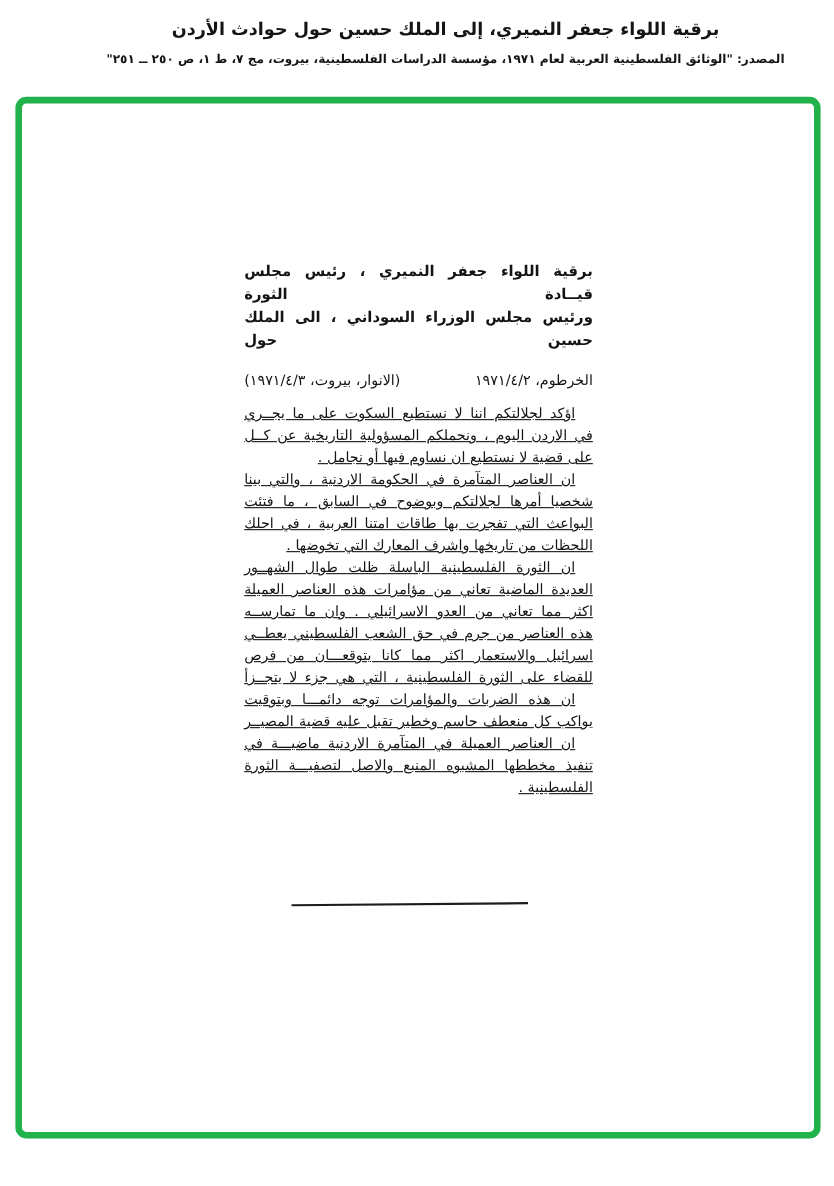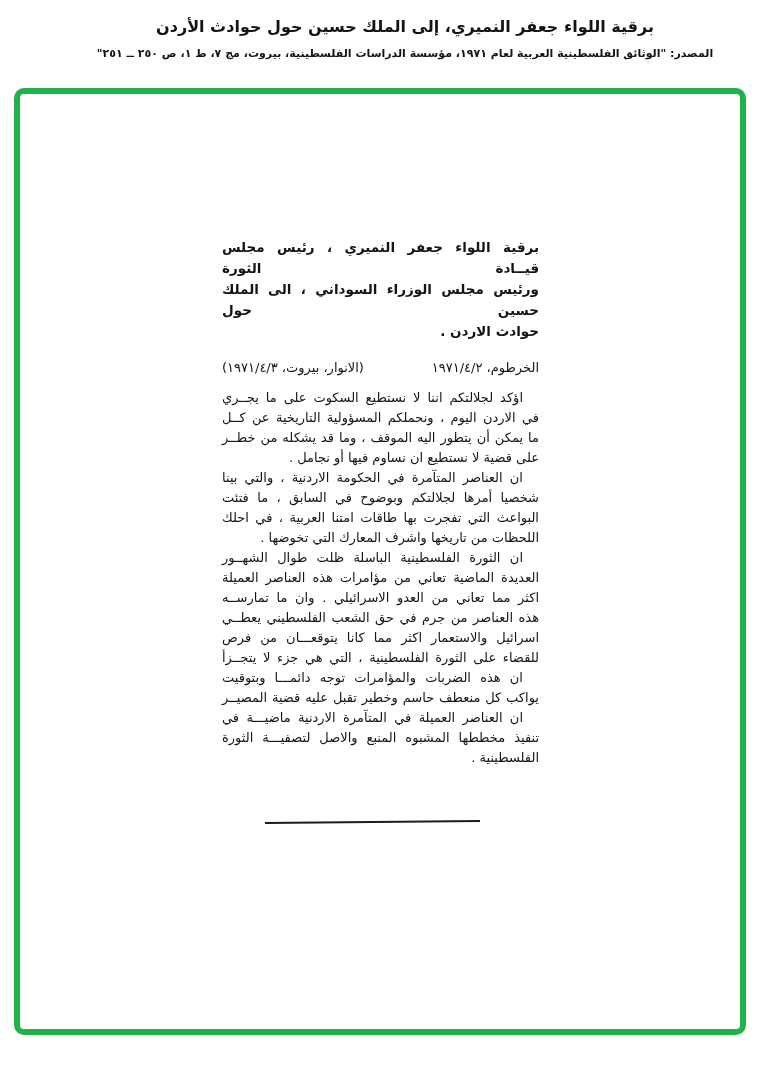--- a/index.html
+++ b/index.html
@@ -61,21 +61,21 @@
   }
   .line.indent {
     text-indent: 16px;
   }
   .dateline {
     display: flex;
     justify-content: space-between;
     margin-bottom: 10px;
     font-size: 13px;
   }
-  .para { margin: 0; }
+  .para { margin: 0; text-decoration: underline; }
   .end-rule {
     position: absolute;
     left: 43px;
     top: 584px;
     width: 215px;
     height: 2px;
     background: #1c1c1c;
     transform: rotate(-0.5deg);
   }
 </style>
@@ -86,32 +86,30 @@
   <div class="page-title">برقية اللواء جعفر النميري، إلى الملك حسين حول حوادث الأردن</div>
   <div class="page-source">المصدر: "الوثائق الفلسطينية العربية لعام ١٩٧١، مؤسسة الدراسات الفلسطينية، بيروت، مج ٧، ط ١، ص ٢٥٠ ــ ٢٥١"</div>
 </header>
 
 <div class="doc-frame">
   <div class="doc">
 
     <div class="doc-heading">
       <div class="line">برقية اللواء جعفر النميري ، رئيس مجلس قيــادة الثورة</div>
       <div class="line">ورئيس مجلس الوزراء السوداني ، الى الملك حسين حول</div>
-      <div class="line last">حوادث الاردن .</div>
     </div>
 
     <div class="dateline">
       <span>الخرطوم، ١٩٧١/٤/٢</span>
       <span>(الانوار، بيروت، ١٩٧١/٤/٣)</span>
     </div>
 
     <div class="para">
       <div class="line indent">اؤكد لجلالتكم اننا لا نستطيع السكوت على ما يجــري</div>
       <div class="line">في الاردن اليوم ، ونحملكم المسؤولية التاريخية عن كــل</div>
-      <div class="line">ما يمكن أن يتطور اليه الموقف ، وما قد يشكله من خطــر</div>
       <div class="line last">على قضية لا نستطيع ان نساوم فيها أو نجامل .</div>
     </div>
 
     <div class="para">
       <div class="line indent">ان العناصر المتآمرة في الحكومة الاردنية ، والتي بينا</div>
       <div class="line">شخصيا أمرها لجلالتكم وبوضوح في السابق ، ما فتئت</div>
       <div class="line">البواعث التي تفجرت بها طاقات امتنا العربية ، في احلك</div>
       <div class="line last">اللحظات من تاريخها واشرف المعارك التي تخوضها .</div>
     </div>
 

